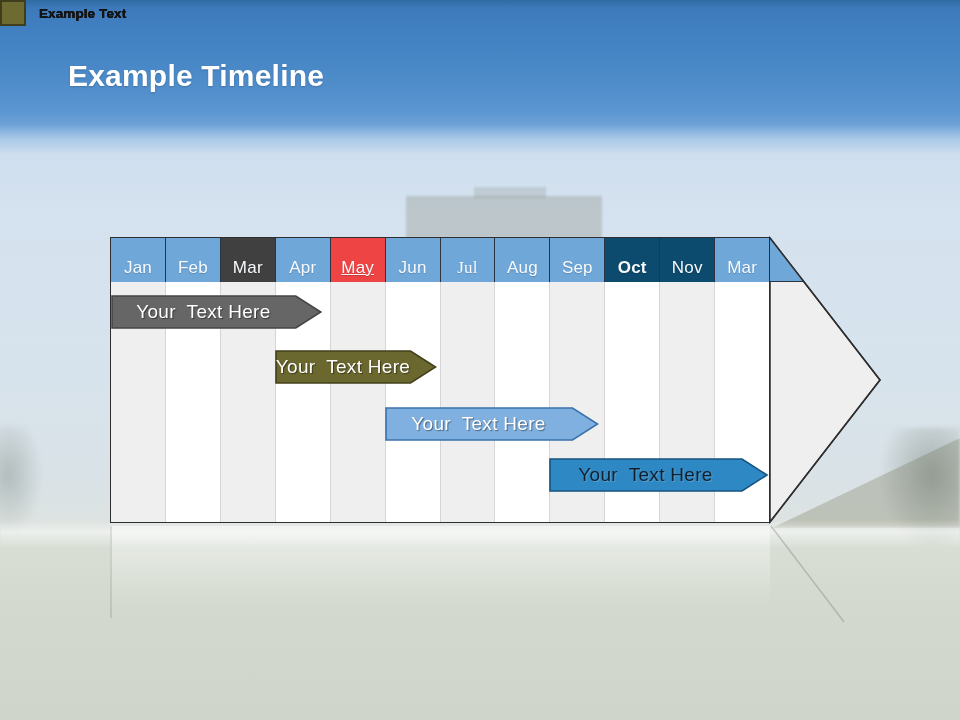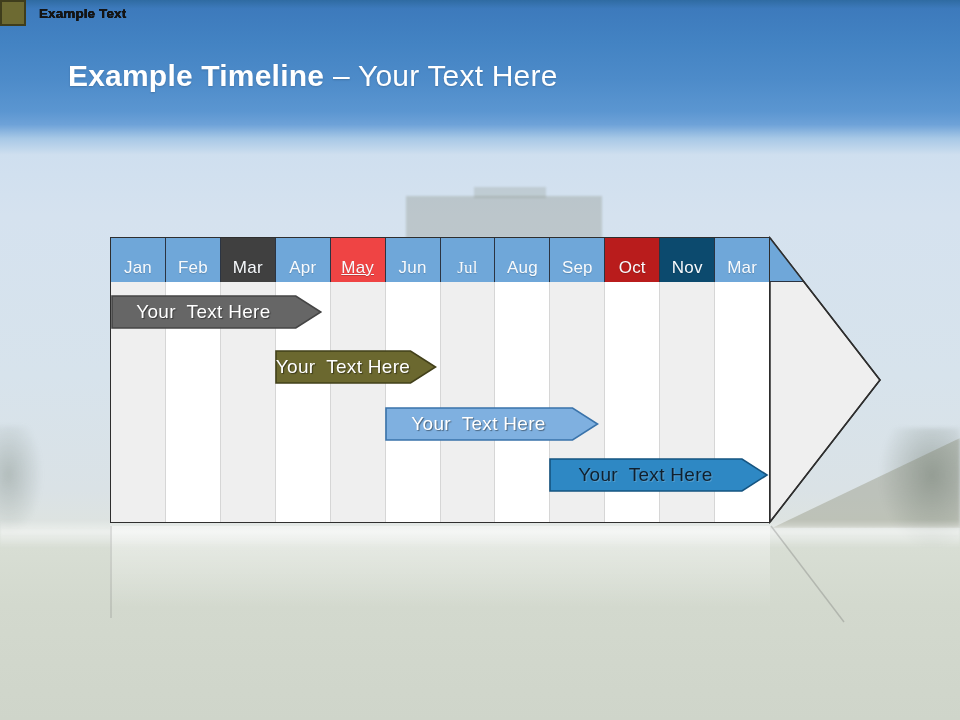--- a/index.html
+++ b/index.html
@@ -110,21 +110,20 @@
   <div class="bg-sky"></div>
   <div class="temple-top"></div>
   <div class="temple-silhouette"></div>
   <div class="pyramid-right"></div>
   <div class="trees-right"></div>
   <div class="trees-left"></div>
   <div class="horizon-haze"></div>
 
   <div class="title">
     <span class="bold">Example Timeline</span>
-    <span class="reg">– Your Text Here</span>
   </div>
 
   <div class="legend-item">
     <span class="legend-swatch" style="background: rgb(101, 105, 108); border-color: rgb(63, 68, 73);"></span>
     <span class="legend-label">Example Text</span>
   </div>
   <div class="legend-item">
     <span class="legend-swatch" style="background: rgb(127, 177, 224); border-color: rgb(35, 82, 126);"></span>
     <span class="legend-label">Example Text</span>
   </div>
@@ -141,21 +140,21 @@
     <div class="month-row" id="month-row">
         <div class="month-cell" style="background: rgb(111, 167, 217);">Jan</div>
         <div class="month-cell" style="background: rgb(111, 167, 217);">Feb</div>
         <div class="month-cell" style="background: #404040;">Mar</div>
         <div class="month-cell" style="background: rgb(111, 167, 217);">Apr</div>
         <div class="month-cell" style="background: #ef4444; text-decoration: underline;">May</div>
         <div class="month-cell" style="background: rgb(111, 167, 217);">Jun</div>
         <div class="month-cell" style="background: rgb(111, 167, 217); font-family: Liberation Serif, serif;">Jul</div>
         <div class="month-cell" style="background: rgb(111, 167, 217);">Aug</div>
         <div class="month-cell" style="background: rgb(111, 167, 217);">Sep</div>
-        <div class="month-cell" style="background: #b91c1c;">Oct</div>
+        <div class="month-cell" style="background: #0c4a6e; font-weight: bold;">Oct</div>
         <div class="month-cell" style="background: #0c4a6e;">Nov</div>
         <div class="month-cell" style="background: rgb(111, 167, 217);">Mar</div>
       </div>
     <div class="grid-body" id="grid-body">
         <div class="grid-col" style="background: rgb(239, 239, 239);"></div>
         <div class="grid-col" style="background: rgb(255, 255, 255);"></div>
         <div class="grid-col" style="background: rgb(239, 239, 239);"></div>
         <div class="grid-col" style="background: rgb(255, 255, 255);"></div>
         <div class="grid-col" style="background: rgb(239, 239, 239);"></div>
         <div class="grid-col" style="background: rgb(255, 255, 255);"></div>

